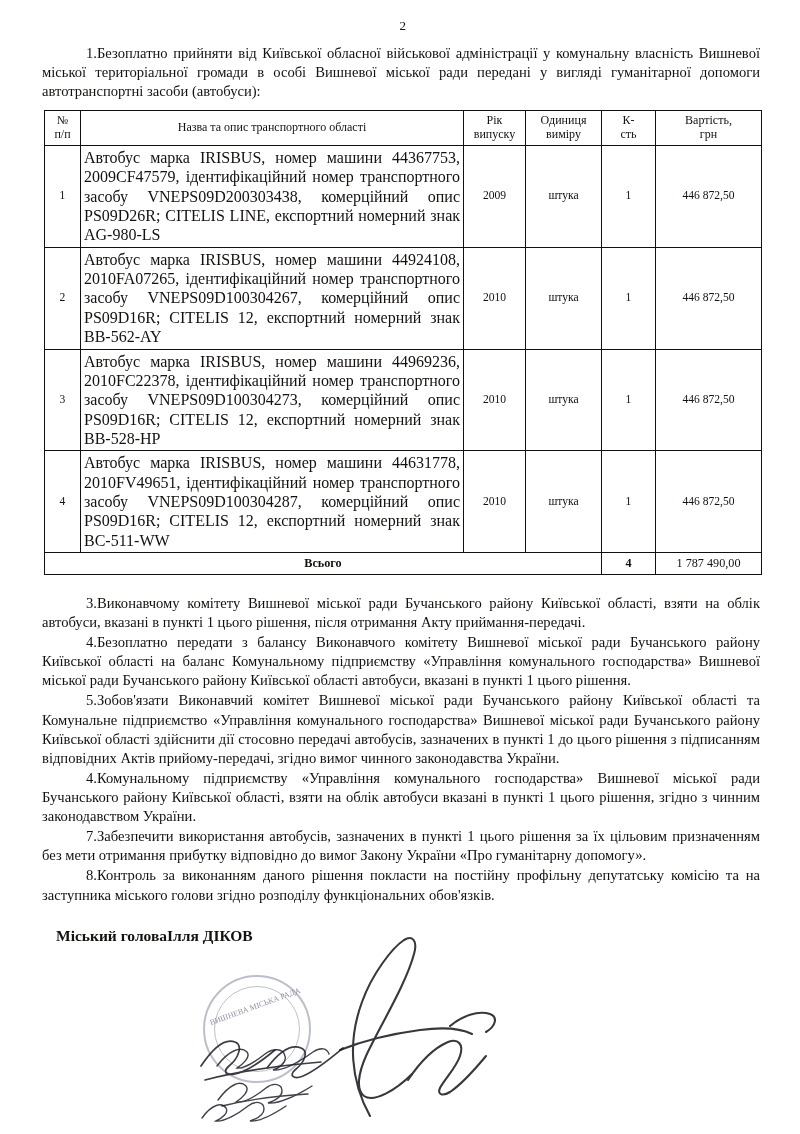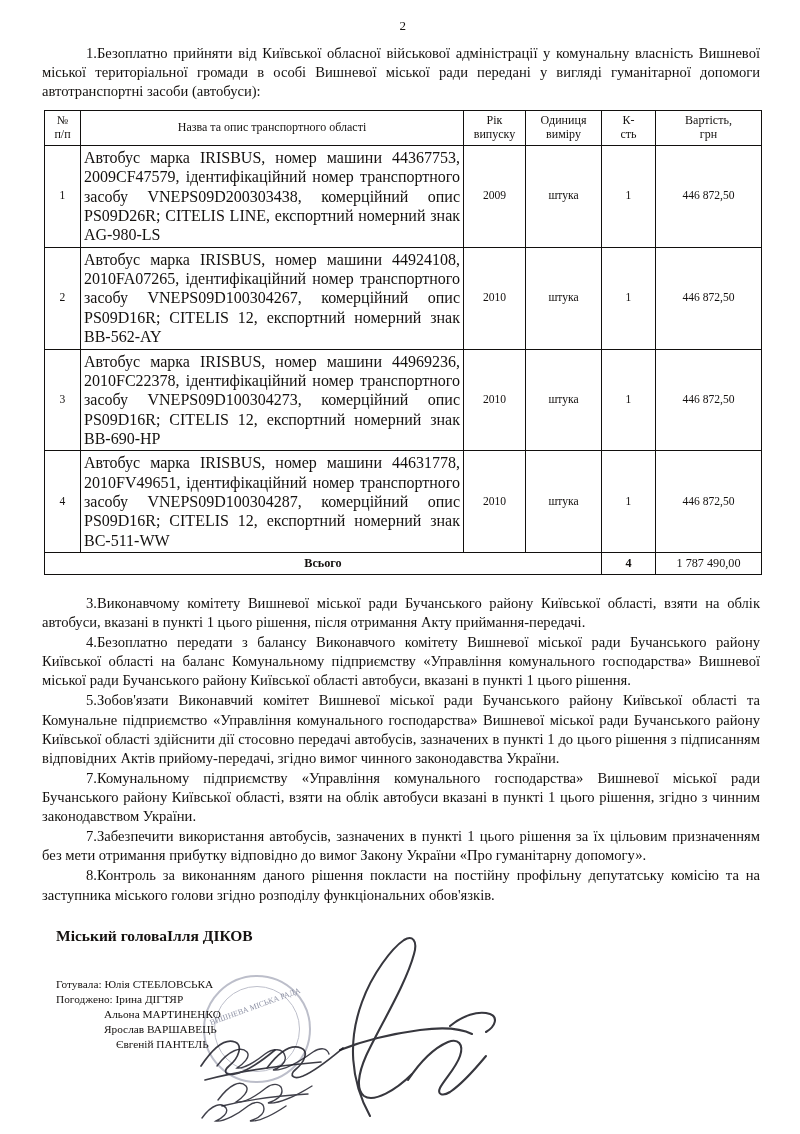--- a/index.html
+++ b/index.html
@@ -210,21 +210,21 @@
       <tr>
         <td class="num">2</td>
         <td class="desc">Автобус марка IRISBUS, номер машини 44924108, 2010FA07265, ідентифікаційний номер транспортного засобу VNEPS09D100304267, комерційний опис PS09D16R; CITELIS 12, експортний номерний знак BB-562-AY</td>
         <td class="year">2010</td>
         <td class="unit">штука</td>
         <td class="qty">1</td>
         <td class="cost">446 872,50</td>
       </tr>
       <tr>
         <td class="num">3</td>
-        <td class="desc">Автобус марка IRISBUS, номер машини 44969236, 2010FC22378, ідентифікаційний номер транспортного засобу VNEPS09D100304273, комерційний опис PS09D16R; CITELIS 12, експортний номерний знак BB-690-HP</td>
+        <td class="desc">Автобус марка IRISBUS, номер машини 44969236, 2010FC22378, ідентифікаційний номер транспортного засобу VNEPS09D100304273, комерційний опис PS09D16R; CITELIS 12, експортний номерний знак BB-528-HP</td>
         <td class="year">2010</td>
         <td class="unit">штука</td>
         <td class="qty">1</td>
         <td class="cost">446 872,50</td>
       </tr>
       <tr>
         <td class="num">4</td>
         <td class="desc">Автобус марка IRISBUS, номер машини 44631778, 2010FV49651, ідентифікаційний номер транспортного засобу VNEPS09D100304287, комерційний опис PS09D16R; CITELIS 12, експортний номерний знак BC-511-WW</td>
         <td class="year">2010</td>
         <td class="unit">штука</td>
@@ -237,36 +237,29 @@
         <td class="total-cost">1 787 490,00</td>
       </tr>
     </tbody>
   </table>
 
   <div style="height:19px"></div>
 
   <p class="para">3.Виконавчому комітету Вишневої міської ради Бучанського району Київської області, взяти на облік автобуси, вказані в пункті 1 цього рішення, після отримання Акту приймання-передачі.</p>
   <p class="para">4.Безоплатно передати з балансу Виконавчого комітету Вишневої міської ради Бучанського району Київської області на баланс Комунальному підприємству «Управління комунального господарства» Вишневої міської ради Бучанського району Київської області автобуси, вказані в пункті 1 цього рішення.</p>
   <p class="para">5.Зобов'язати Виконавчий комітет Вишневої міської ради Бучанського району Київської області та Комунальне підприємство «Управління комунального господарства» Вишневої міської ради Бучанського району Київської області здійснити дії стосовно передачі автобусів, зазначених в пункті 1 до цього рішення з підписанням відповідних Актів прийому-передачі, згідно вимог чинного законодавства України.</p>
-  <p class="para">7.Комунальному підприємству «Управління комунального господарства» Вишневої міської ради Бучанського району Київської області, взяти на облік автобуси вказані в пункті 1 цього рішення, згідно з чинним законодавством України.</p>
+  <p class="para">4.Комунальному підприємству «Управління комунального господарства» Вишневої міської ради Бучанського району Київської області, взяти на облік автобуси вказані в пункті 1 цього рішення, згідно з чинним законодавством України.</p>
   <p class="para">7.Забезпечити використання автобусів, зазначених в пункті 1 цього рішення за їх цільовим призначенням без мети отримання прибутку відповідно до вимог Закону України «Про гуманітарну допомогу».</p>
   <p class="para">8.Контроль за виконанням даного рішення покласти на постійну профільну депутатську комісію та на заступника міського голови згідно розподілу функціональних обов'язків.</p>
 
   <div class="sign-row">
     <span>Міський голова</span>
     <span>Ілля ДІКОВ</span>
   </div>
 
-  <div class="approvals">
-    <div>Готувала: Юлія СТЕБЛОВСЬКА</div>
-    <div>Погоджено: Ірина ДІГТЯР</div>
-    <div class="indent">Альона МАРТИНЕНКО</div>
-    <div class="indent">Ярослав ВАРШАВЕЦЬ</div>
-    <div class="indent2">Євгеній ПАНТЕЛЬ</div>
-  </div>
 
   <div class="stamp"></div>
   <div class="stamp-text">ВИШНЕВА МІСЬКА РАДА</div>
 
   <svg class="ink" width="230" height="190" style="left:300px; top:930px;" viewBox="0 0 230 190">
     <g fill="none" stroke="#15151d" stroke-width="2.1" stroke-linecap="round">
       <path d="M70 186 C 50 150, 48 110, 62 72 C 72 44, 92 18, 104 10 C 112 5, 118 10, 114 24 C 106 54, 80 96, 66 126 C 58 144, 56 160, 64 166 C 74 173, 96 160, 112 144"></path>
       <path d="M40 120 C 60 112, 90 104, 120 100 C 142 97, 160 98, 172 104"></path>
       <path d="M108 150 C 120 132, 134 118, 148 112 C 158 108, 164 114, 160 126 C 156 138, 144 150, 140 158 C 137 164, 142 167, 150 162 C 162 154, 176 138, 186 126"></path>
       <path d="M150 96 C 162 86, 178 80, 190 84 C 198 87, 196 96, 186 102"></path>

